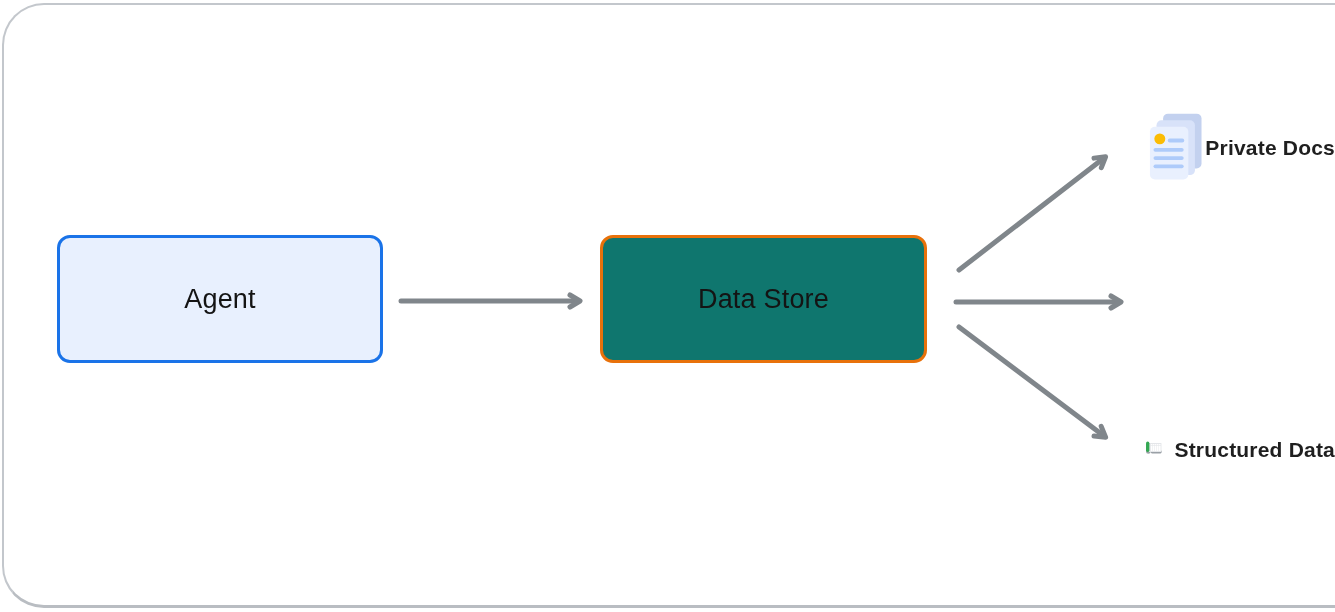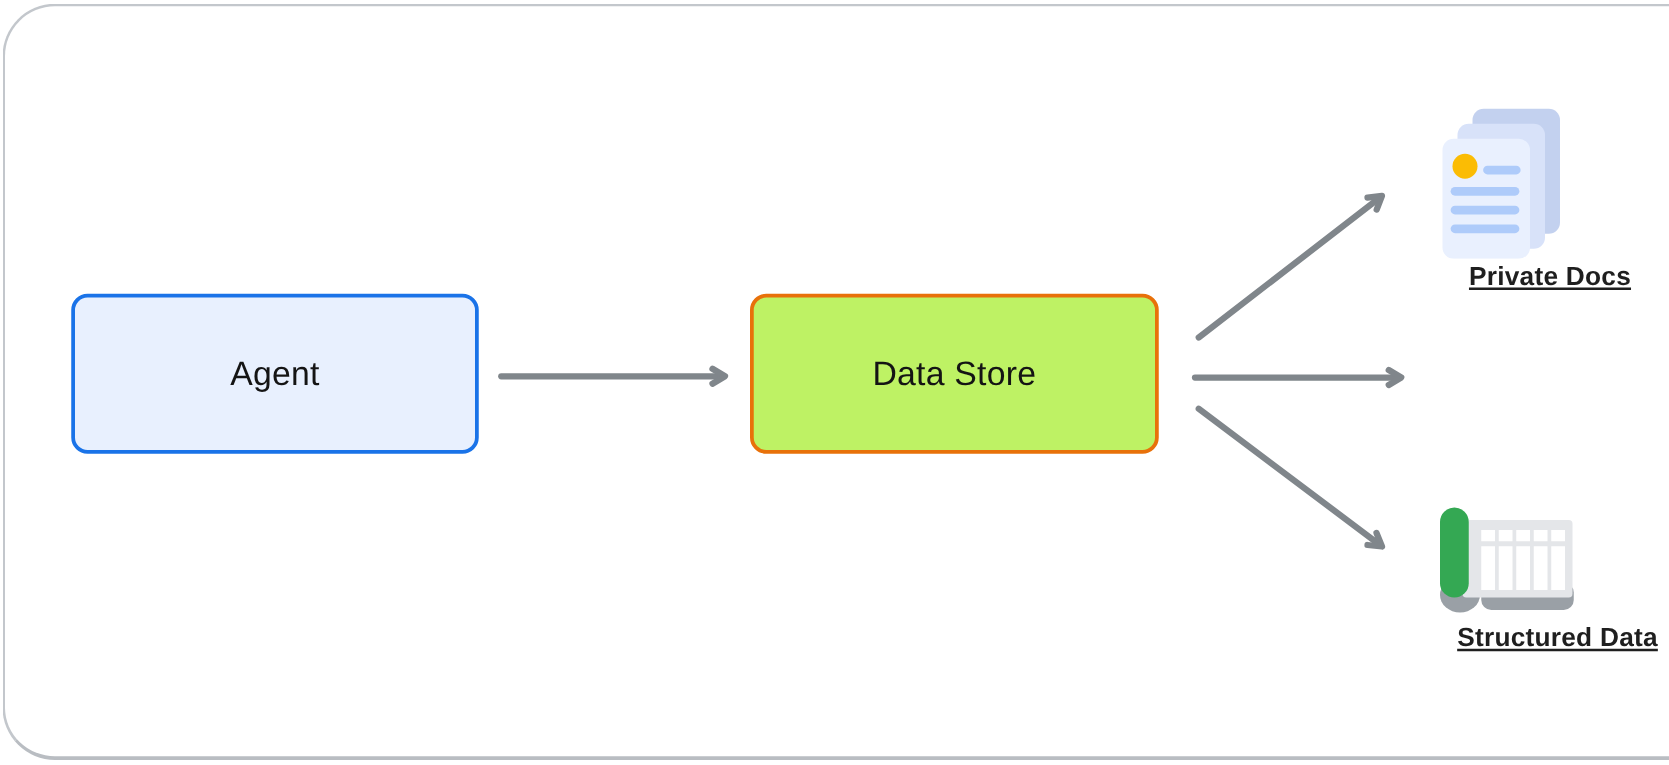--- a/index.html
+++ b/index.html
@@ -39,29 +39,29 @@
     color: #141414;
     text-align: right;
   }
   .node-agent {
     left: 57px; top: 235px; width: 326px; height: 128px;
     background: #e8f0fe;
     border: 3px solid #1a73e8;
   }
   .node-data-store {
     left: 600px; top: 235px; width: 327px; height: 128px;
-    background: #bef264;
+    background: #0f766e;
     border: 3px solid #e8710a;
   }
 
   .target {
     position: absolute;
     display: flex;
-    flex-direction: column;
-    text-decoration: underline;
+    flex-direction: row;
+    align-items: center;
   }
   .target-label {
     font-size: 21px;
     font-weight: 600;
     letter-spacing: 0.2px;
     color: #1f1f1f;
     white-space: nowrap;
     text-align: center;
   }
   .t-private-docs   { left: 1145px; top: 85px;  width: 190px; }

